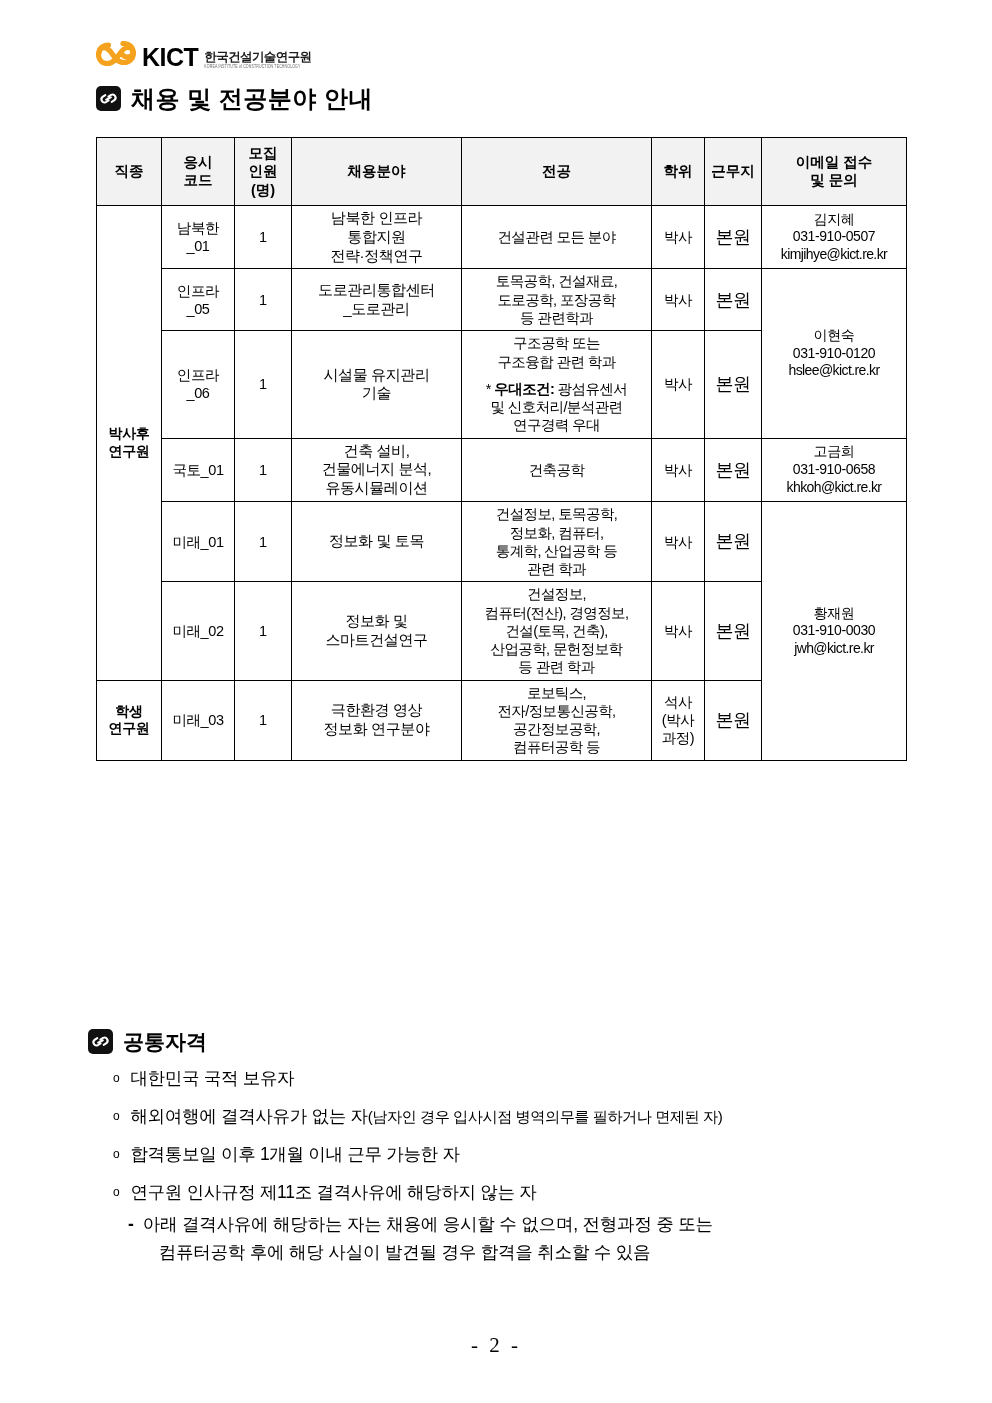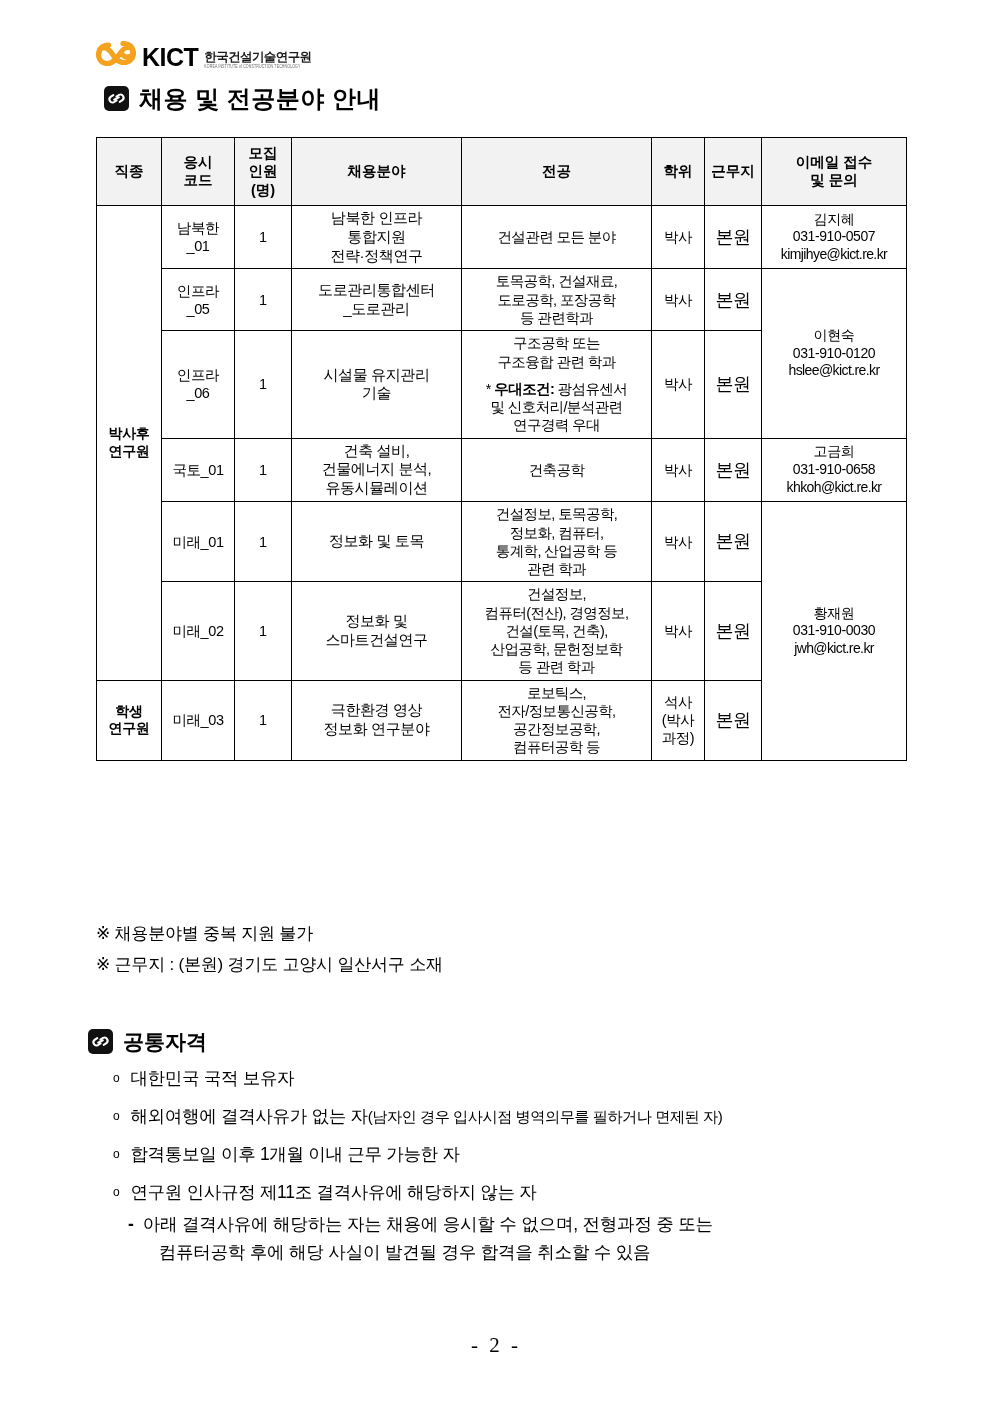--- a/index.html
+++ b/index.html
@@ -77,21 +77,21 @@
     white-space: nowrap;
   }
 
   
   .sec-head {
     position: absolute;
     display: flex;
     align-items: center;
     gap: 10px;
   }
-  .sec-head.h1 { left: 104px; top: 86px; }
+  .sec-head.h1 { left: 96px; top: 86px; }
   .sec-head.h2 { left: 88px; top: 1029px; }
 
   .bullet-icon {
     width: 25px;
     height: 25px;
     background: #111111;
     border-radius: 5px;
     flex: 0 0 auto;
     position: relative;
     display: block;
@@ -447,24 +447,20 @@
           <span>석사</span><br>
           <span>(박사</span><br>
           <span>과정)</span>
         </td>
         <td class="place">본원</td>
       </tr>
 
     </tbody>
   </table>
 
-  <div class="notes">
-    <div class="note">※ 채용분야별 중복 지원 불가</div>
-    <div class="note">※ 근무지 : (본원) 경기도 고양시 일산서구 소재</div>
-  </div>
 
   <div class="sec-head h2">
     <span class="bullet-icon">
       <svg width="25" height="25" viewBox="0 0 25 25" xmlns="http://www.w3.org/2000/svg">
         <path d="M9.3 9.2 L6.6 10.9 a3.1 3.1 0 0 0 3.3 5.2 l2.7-1.7" fill="none" stroke="#ffffff" stroke-width="2.1" stroke-linecap="round"></path>
         <path d="M15.7 15.8 L18.4 14.1 a3.1 3.1 0 0 0 -3.3 -5.2 l-2.7 1.7" fill="none" stroke="#ffffff" stroke-width="2.1" stroke-linecap="round"></path>
         <path d="M10.2 13.6 L14.8 11.4" fill="none" stroke="#ffffff" stroke-width="2.1" stroke-linecap="round"></path>
       </svg>
     </span>
     <span class="sec-title">공통자격</span>

